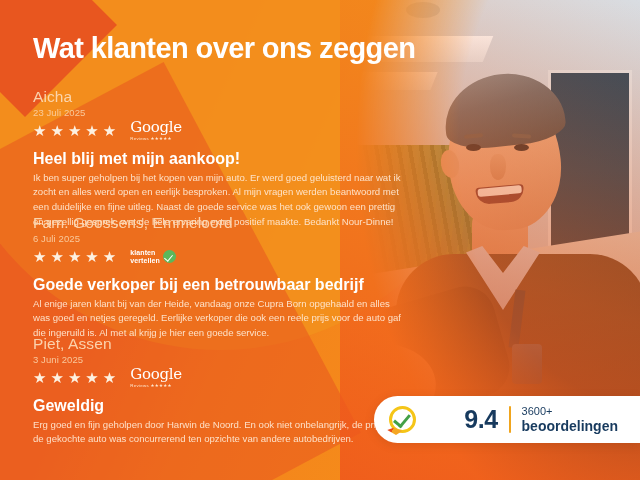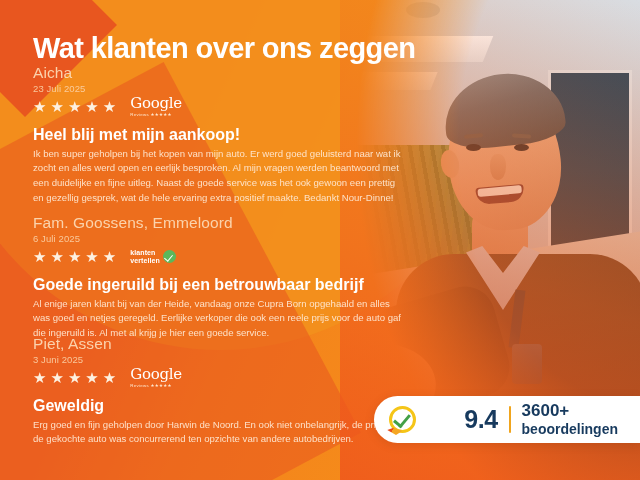--- a/index.html
+++ b/index.html
@@ -234,21 +234,21 @@
   .content {
     position: absolute;
     left: 33px; top: 0; width: 400px; height: 480px;
   }
   .headline {
     position: absolute; top: 32px; left: 0;
     font-size: 29px; font-weight: 700; color: #ffffff;
     letter-spacing: -0.6px; white-space: nowrap;
   }
   .review { position: absolute; left: 0; width: 368px; }
-  .r1 { top: 64px; }
+  .r1 { top: 88px; }
   .r2 { top: 214px; }
   .r3 { top: 335px; }
 
   .rev-name {
     font-size: 15.5px; color: #fcd9b4; opacity: .95;
     font-weight: 400; letter-spacing: .1px; line-height: 1.15;
   }
   .rev-date {
     font-size: 9.5px; color: #fbd3a9; opacity: .9;
     margin-top: 1px; letter-spacing: .1px;
@@ -324,21 +324,21 @@
   }
   .kk-score {
     font-size: 25px; font-weight: 700; color: #173a5e; line-height: 1;
     letter-spacing: -0.5px;
     margin-left: 36px;
   }
   .kk-div {
     width: 2px; height: 27px; background: #f0a51e; border-radius: 1px;
   }
   .kk-lines { line-height: 1.18; }
-  .kk-count { font-size: 17px; font-weight: 700; color: #173a5e; }
+  .kk-count { font-size: 11px; font-weight: 400; color: #173a5e; }
   .kk-word { font-size: 14px; font-weight: 700; color: #173a5e; }
 </style>
 </head>
 <body>
 
 <div id="stage">
 
   <div class="bg-base"></div>
   <div class="bg-blob"></div>
   <div class="bg-corner"></div>
@@ -425,21 +425,21 @@
           <span class="star">★</span>
         </div>
         <div class="kv-logo">
           <div class="kv-text">
             <div>klanten</div>
             <div>vertellen</div>
           </div>
           <div class="kv-mark"></div>
         </div>
       </div>
-      <div class="rev-title">Goede ingeruild bij een betrouwbaar bedrijf</div>
+      <div class="rev-title">Goede verkoper bij een betrouwbaar bedrijf</div>
       <div class="rev-body">Al enige jaren klant bij van der Heide, vandaag onze Cupra Born opgehaald en alles was goed en netjes geregeld. Eerlijke verkoper die ook een reele prijs voor de auto gaf die ingeruild is. Al met al krijg je hier een goede service.</div>
     </div>
 
     <div class="review r3">
       <div class="rev-name">Piet, Assen</div>
       <div class="rev-date">3 Juni 2025</div>
       <div class="rev-meta">
         <div class="stars">
           <span class="star">★</span>
           <span class="star">★</span>

